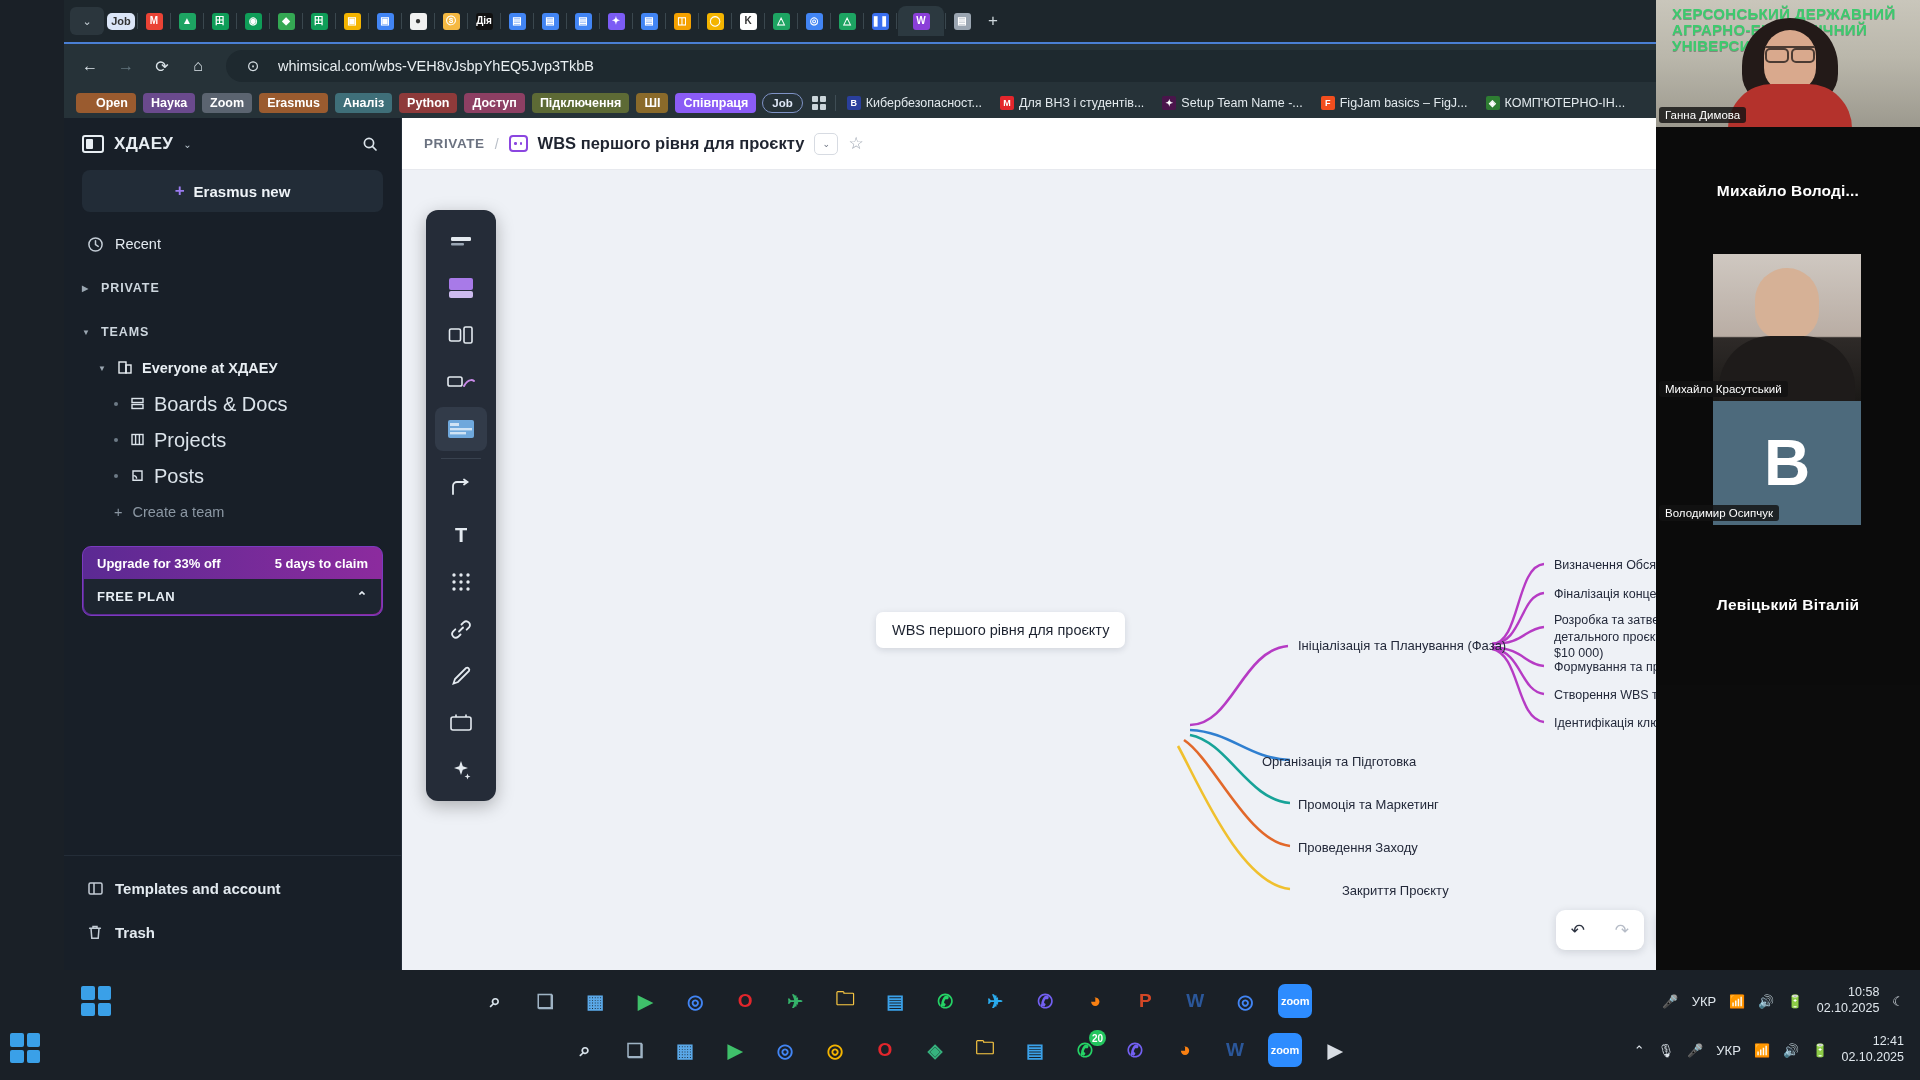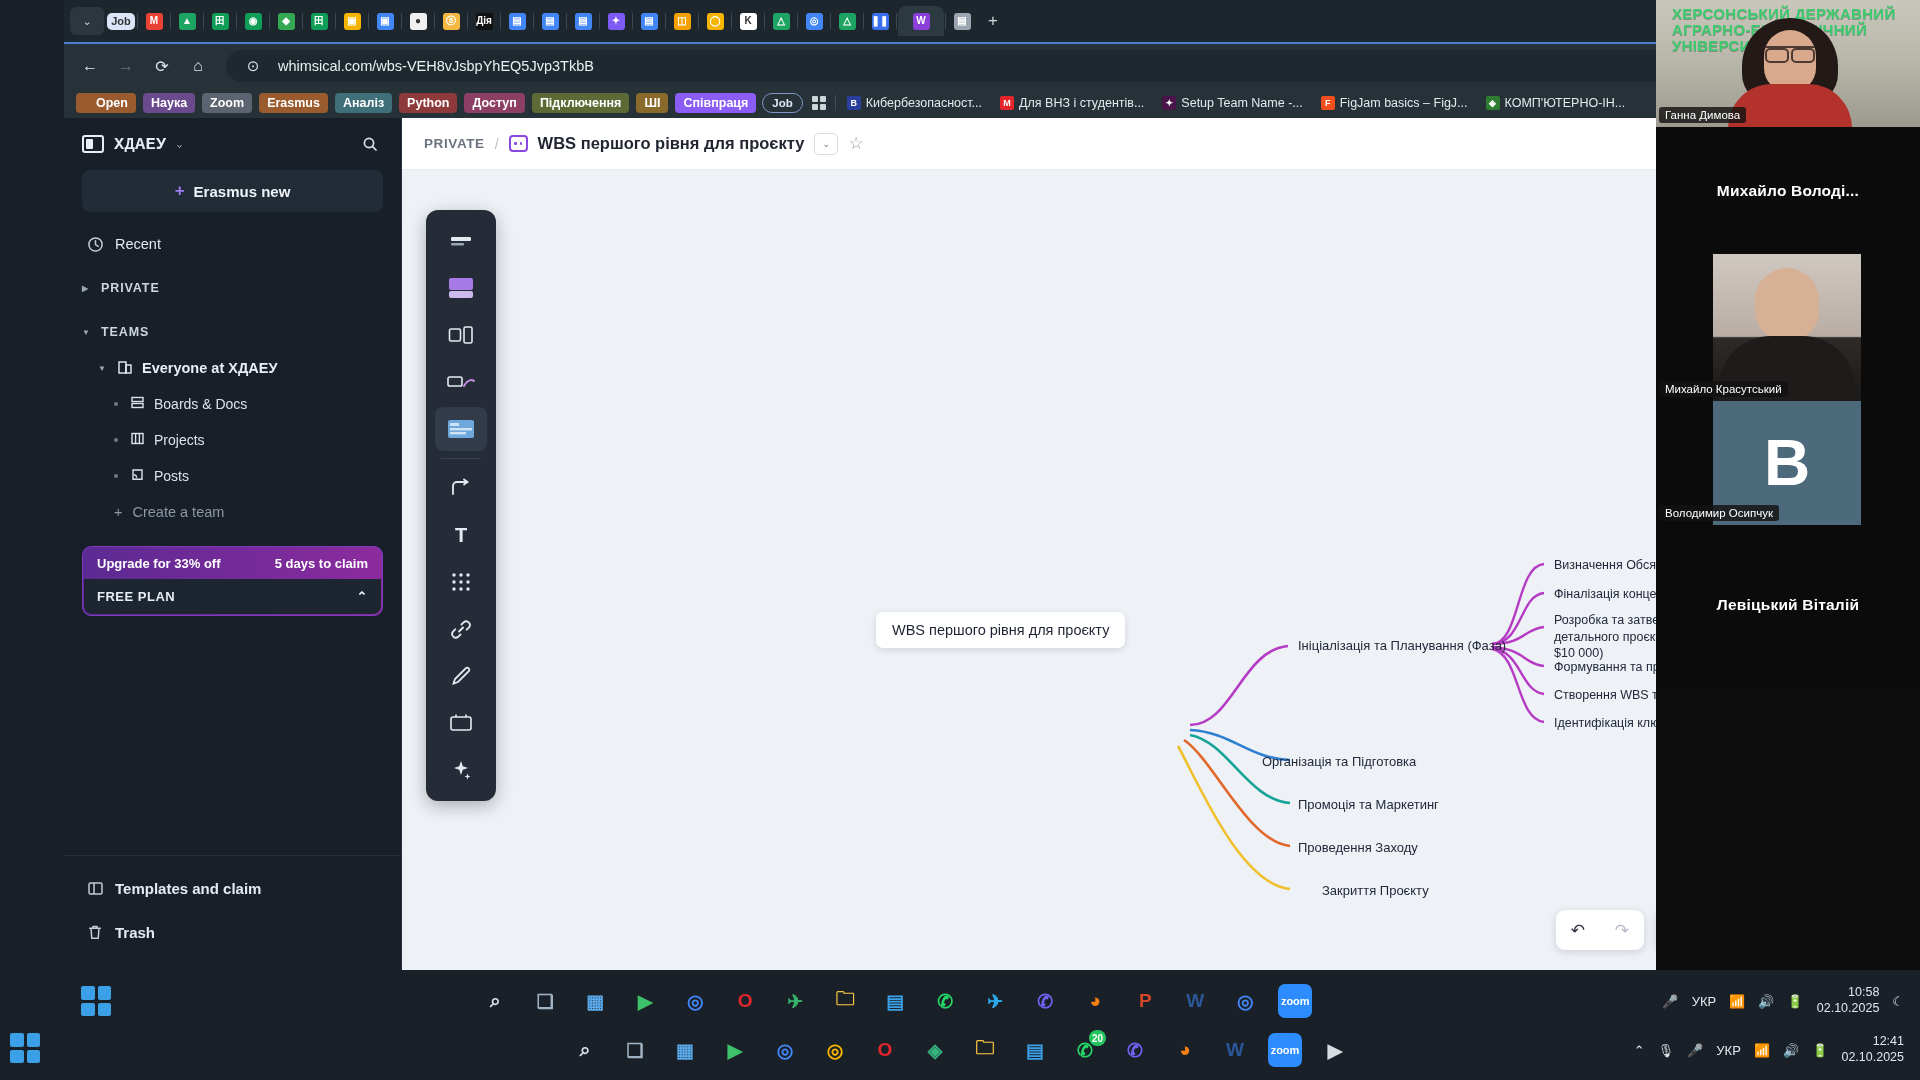--- a/index.html
+++ b/index.html
@@ -148,21 +148,20 @@
 
   
   .sidebar {
     width: 338px; background: #181f28; flex: none;
     display: flex; flex-direction: column; color: #e7edf2;
     border-right: 1px solid #242d38;
   }
   .sb-top {
     height: 52px; display: flex; align-items: center; gap: 10px;
     padding: 0 18px;
-    font-family: Liberation Mono, monospace;
   }
   .sb-panel-ico {
     width: 22px; height: 18px; border: 2px solid #e8eef3; border-radius: 3px;
     position: relative; flex: none;
   }
   .sb-panel-ico::after {
     content: ""; position: absolute; left: 2px; top: 2px; bottom: 2px;
     width: 7px; background: #e8eef3; border-radius: 1px;
   }
   .sb-title { font-size: 17px; font-weight: bold; letter-spacing: .3px; }
@@ -192,21 +191,21 @@
     font-size: 12.5px; font-weight: bold; letter-spacing: .9px;
     color: #cdd6de; margin-top: 8px;
   }
   .tri { font-size: 8px; color: #9aa6b1; width: 10px; }
   .sb-team {
     height: 36px; display: flex; align-items: center; gap: 9px;
     font-size: 14.5px; font-weight: bold; color: #e8eef3; padding-left: 16px;
   }
   .sb-sub {
     height: 36px; display: flex; align-items: center; gap: 9px;
-    font-size: 14px; color: #dbe3ea; padding-left: 32px;
+    font-size: 20px; color: #dbe3ea; padding-left: 32px;
   }
   .sb-sub .dot {
     width: 4px; height: 4px; border-radius: 50%; background: #6d7a86;
     flex: none; margin-right: 3px;
   }
   .sb-create-team {
     height: 36px; display: flex; align-items: center; gap: 10px;
     font-size: 14.5px; color: #8b97a3; padding-left: 32px;
   }
   .upgrade {
@@ -730,21 +729,21 @@
         </div>
 
         <div class="sb-foot">
           <div class="sb-row">
             <span class="ico">
               <svg width="17" height="17" viewBox="0 0 17 17" fill="none" stroke="currentColor" stroke-width="1.5">
                 <rect x="2" y="3" width="13" height="11" rx="1.5"></rect>
                   <line x1="7" y1="3" x2="7" y2="14"></line>
               </svg>
             </span>
-            <span>Templates and claim</span>
+            <span>Templates and account</span>
           </div>
           <div class="sb-row">
             <span class="ico">
               <svg width="16" height="17" viewBox="0 0 16 17" fill="none" stroke="currentColor" stroke-width="1.5">
                 <path d="M2.6 4.3h10.8M6 4.3V2.6h4v1.7M4 4.3l.8 10h6.4l.8-10" stroke-linecap="round"></path>
               </svg>
             </span>
             <span>Trash</span>
           </div>
         </div>
@@ -861,21 +860,21 @@
             <path d="M1090 478 C 1120 482, 1118 521, 1142 524" stroke="#b63bc4" stroke-width="2.4" fill="none"></path>
             <path d="M1090 479 C 1118 484, 1114 549, 1142 552" stroke="#b63bc4" stroke-width="2.4" fill="none"></path>
           </svg>
 
           <div class="root-node">WBS першого рівня для проєкту</div>
 
           <div class="mm-label l1" style="left:896px; top:467px;">Ініціалізація та Планування (Фаза)</div>
           <div class="mm-label l1" style="left:860px; top:583px;">Організація та Підготовка</div>
           <div class="mm-label l1" style="left:896px; top:626px;">Промоція та Маркетинг</div>
           <div class="mm-label l1" style="left:896px; top:669px;">Проведення Заходу</div>
-          <div class="mm-label l1" style="left:920px; top:712px;">Закриття Проєкту</div>
+          <div class="mm-label l1" style="left:940px; top:712px;">Закриття Проєкту</div>
 
           <div class="mm-label" style="left:1152px; top:387px;">Визначення Обсягу та Цілей</div>
           <div class="mm-label" style="left:1152px; top:416px;">Фіналізація концепції та формату</div>
           <div class="mm-label wrap" style="left:1152px; top:442px;">Розробка та затвердження детального проєкту бюджету (до $10 000)</div>
           <div class="mm-label" style="left:1152px; top:489px;">Формування та призначення основної команди</div>
           <div class="mm-label" style="left:1152px; top:517px;">Створення WBS та детального графіка (Gantt Chart)</div>
           <div class="mm-label" style="left:1152px; top:545px;">Ідентифікація ключових ризиків</div>
 
           <div class="cursor"></div>
 

